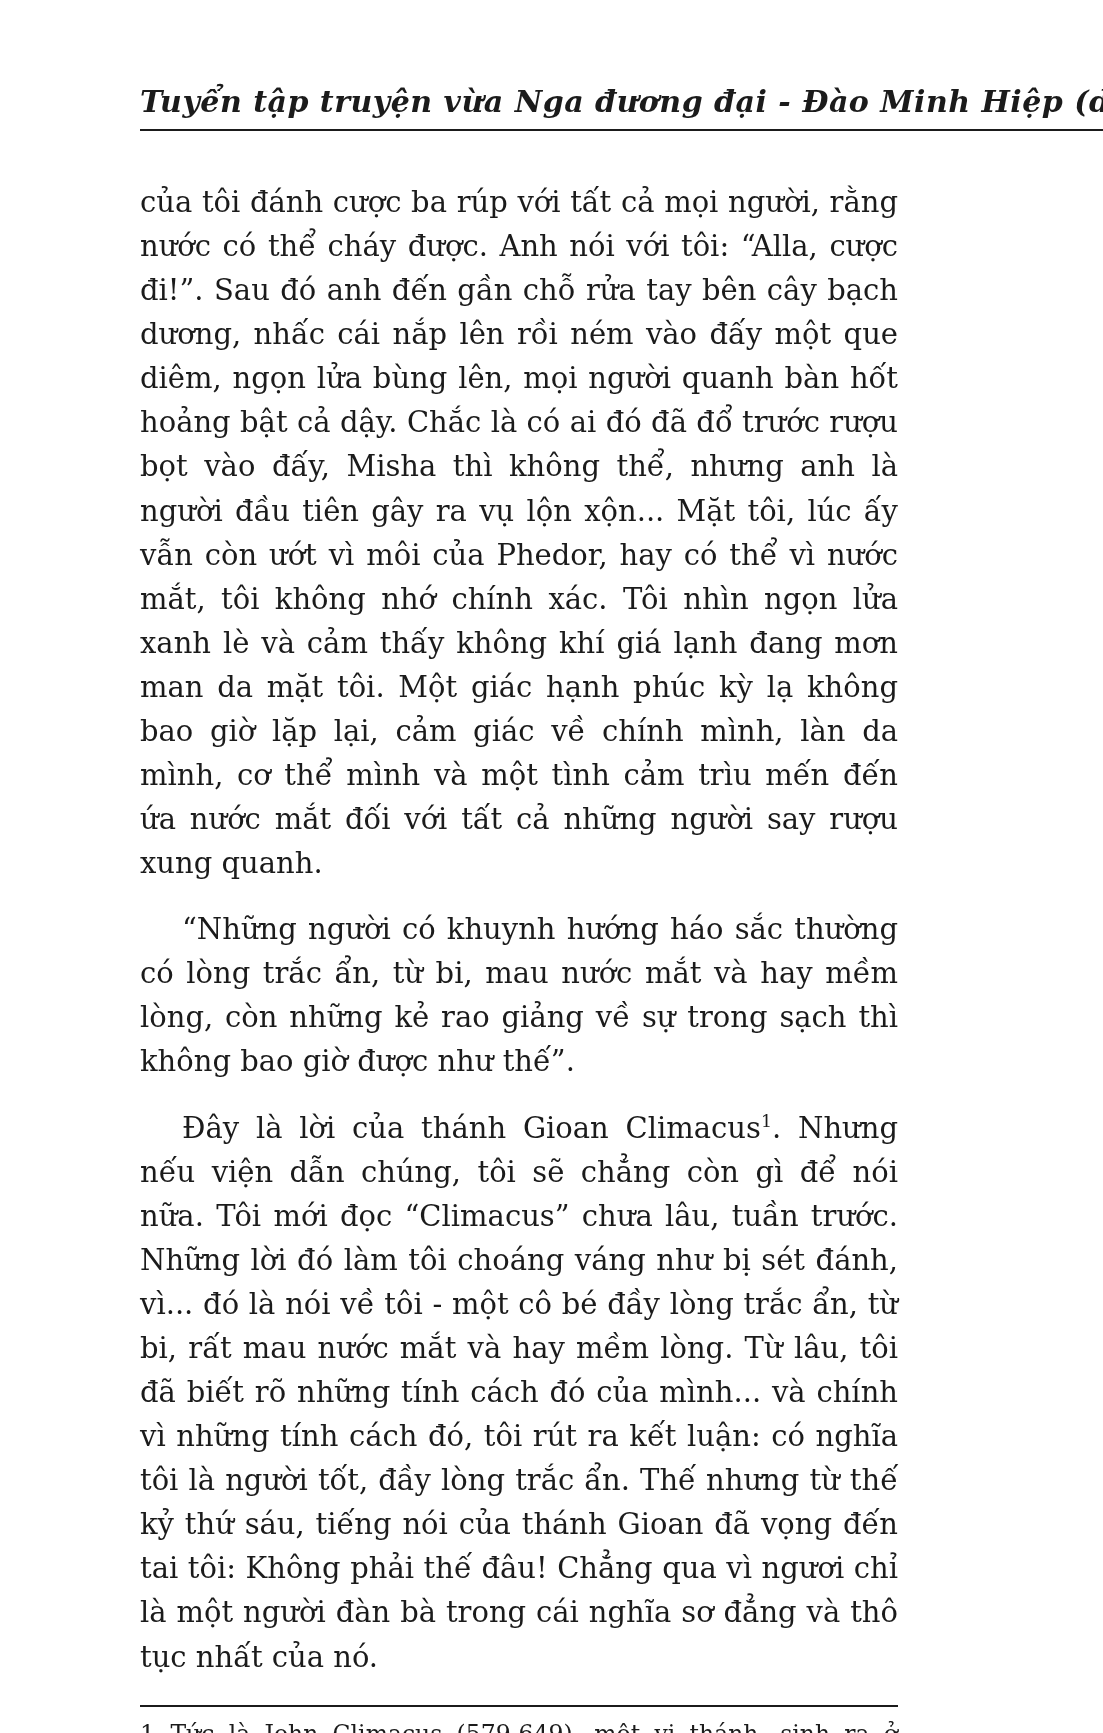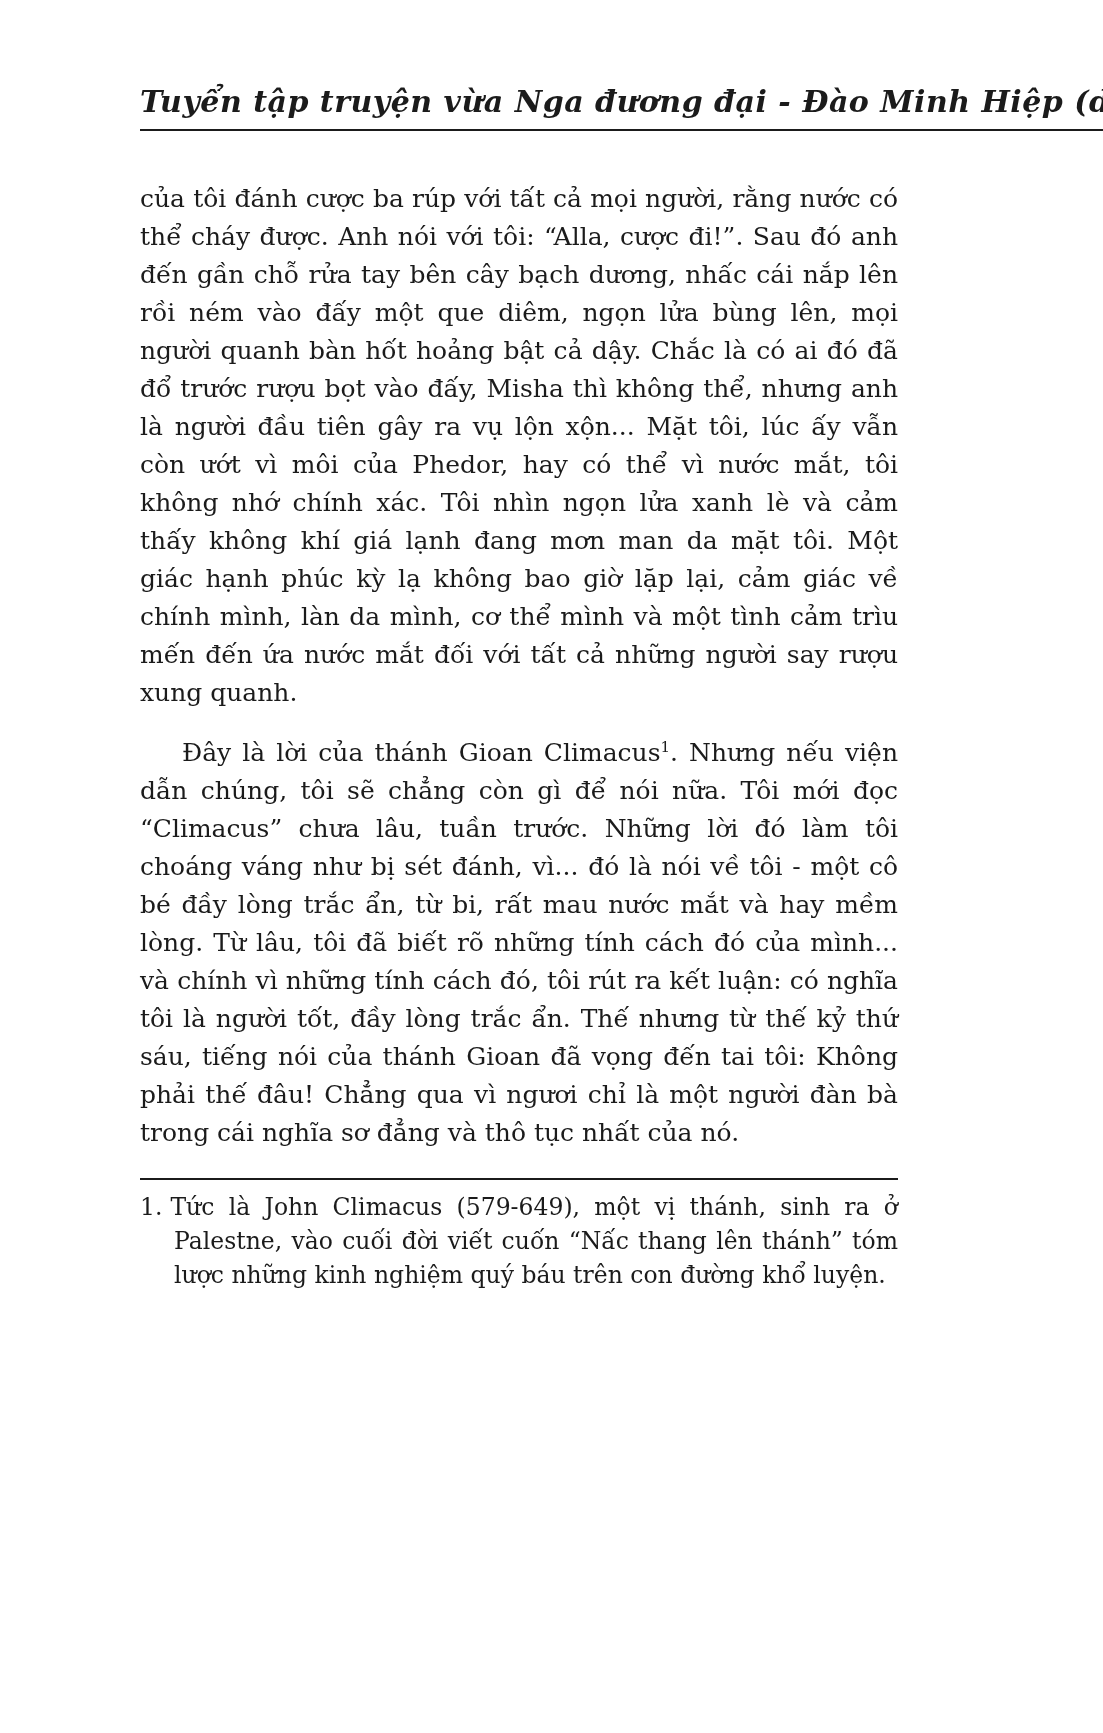--- a/index.html
+++ b/index.html
@@ -30,21 +30,21 @@
     font-size: 30px;
     letter-spacing: 0.5px;
     padding-bottom: 10px;
     border-bottom: 2px solid #1b1b1b;
     margin-right: 26px;
     white-space: nowrap;
     align-self: center;
   }
   
   .body-text {
-    font-size: 25px;
+    font-size: 29px;
     line-height: 1.52;
     text-align: justify;
   }
   .body-text p { margin: 0 0 22px 0; }
   .body-text p.indent { text-indent: 42px; }
   .body-text p.no-indent { text-indent: 0; }
   sup.fnref { font-size: 0.6em; line-height: 0; vertical-align: super; }
   
   .footnote {
     margin-top: 26px;
@@ -66,20 +66,21 @@
 <div class="page">
 
   <div class="header">
     <div class="running-head">Tuyển tập truyện vừa Nga đương đại - Đào Minh Hiệp (dịch)</div>
 
   </div>
 
   <div class="body-text">
     <p class="no-indent">của tôi đánh cược ba rúp với tất cả mọi người, rằng nước có thể cháy được. Anh nói với tôi: “Alla, cược đi!”. Sau đó anh đến gần chỗ rửa tay bên cây bạch dương, nhấc cái nắp lên rồi ném vào đấy một que diêm, ngọn lửa bùng lên, mọi người quanh bàn hốt hoảng bật cả dậy. Chắc là có ai đó đã đổ trước rượu bọt vào đấy, Misha thì không thể, nhưng anh là người đầu tiên gây ra vụ lộn xộn... Mặt tôi, lúc ấy vẫn còn ướt vì môi của Phedor, hay có thể vì nước mắt, tôi không nhớ chính xác. Tôi nhìn ngọn lửa xanh lè và cảm thấy không khí giá lạnh đang mơn man da mặt tôi. Một giác hạnh phúc kỳ lạ không bao giờ lặp lại, cảm giác về chính mình, làn da mình, cơ thể mình và một tình cảm trìu mến đến ứa nước mắt đối với tất cả những người say rượu xung quanh.</p>
 
+    <p class="indent">“Những người có khuynh hướng háo sắc thường có lòng trắc ẩn, từ bi, mau nước mắt và hay mềm lòng, còn những kẻ rao giảng về sự trong sạch thì không bao giờ được như thế”.</p>
 
     <p class="indent"><span>Đây là lời của thánh Gioan Climacus</span><sup class="fnref">1</sup><span>. Nhưng nếu viện dẫn chúng, tôi sẽ chẳng còn gì để nói nữa. Tôi mới đọc “Climacus” chưa lâu, tuần trước. Những lời đó làm tôi choáng váng như bị sét đánh, vì... đó là nói về tôi - một cô bé đầy lòng trắc ẩn, từ bi, rất mau nước mắt và hay mềm lòng. Từ lâu, tôi đã biết rõ những tính cách đó của mình... và chính vì những tính cách đó, tôi rút ra kết luận: có nghĩa tôi là người tốt, đầy lòng trắc ẩn. Thế nhưng từ thế kỷ thứ sáu, tiếng nói của thánh Gioan đã vọng đến tai tôi: Không phải thế đâu! Chẳng qua vì ngươi chỉ là một người đàn bà trong cái nghĩa sơ đẳng và thô tục nhất của nó.</span></p>
   </div>
 
   <div class="footnote">
     <div class="fn-body"><span class="fn-marker">1.</span><span>Tức là John Climacus (579-649), một vị thánh, sinh ra ở Palestne, vào cuối đời viết cuốn “Nấc thang lên thánh” tóm lược những kinh nghiệm quý báu trên con đường khổ luyện.</span></div>
   </div>
 
 </div>
 

